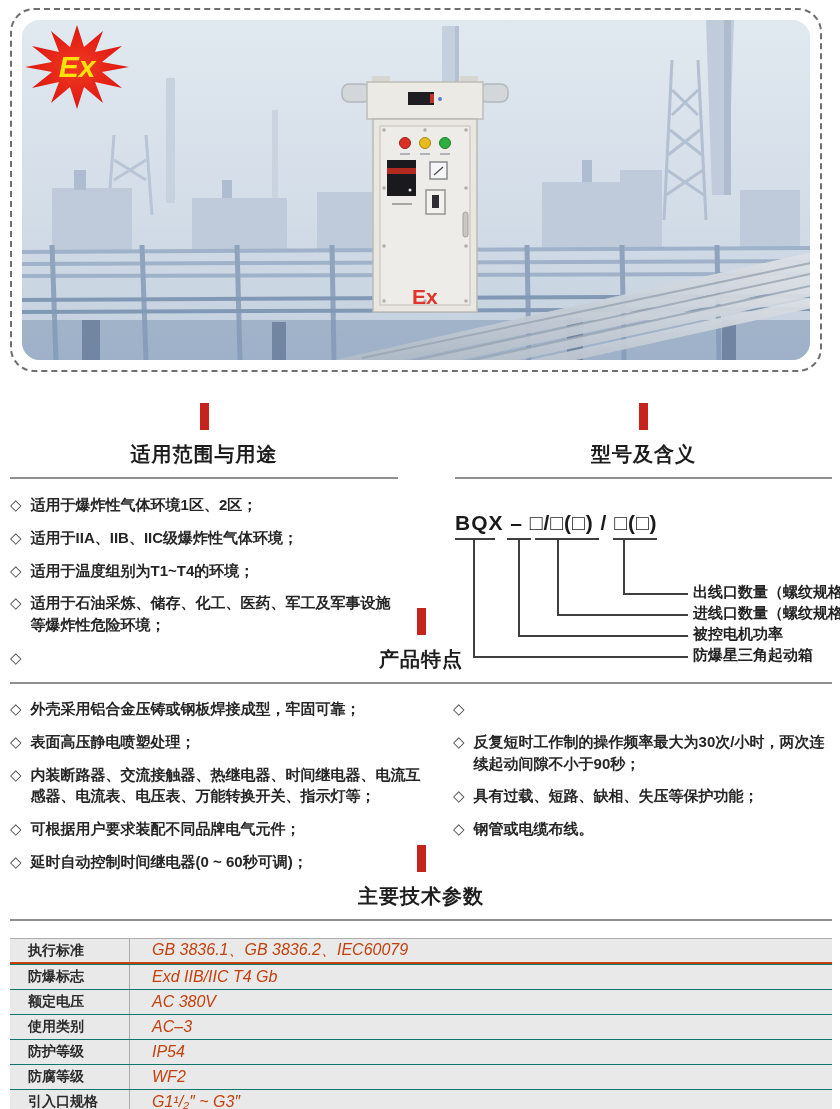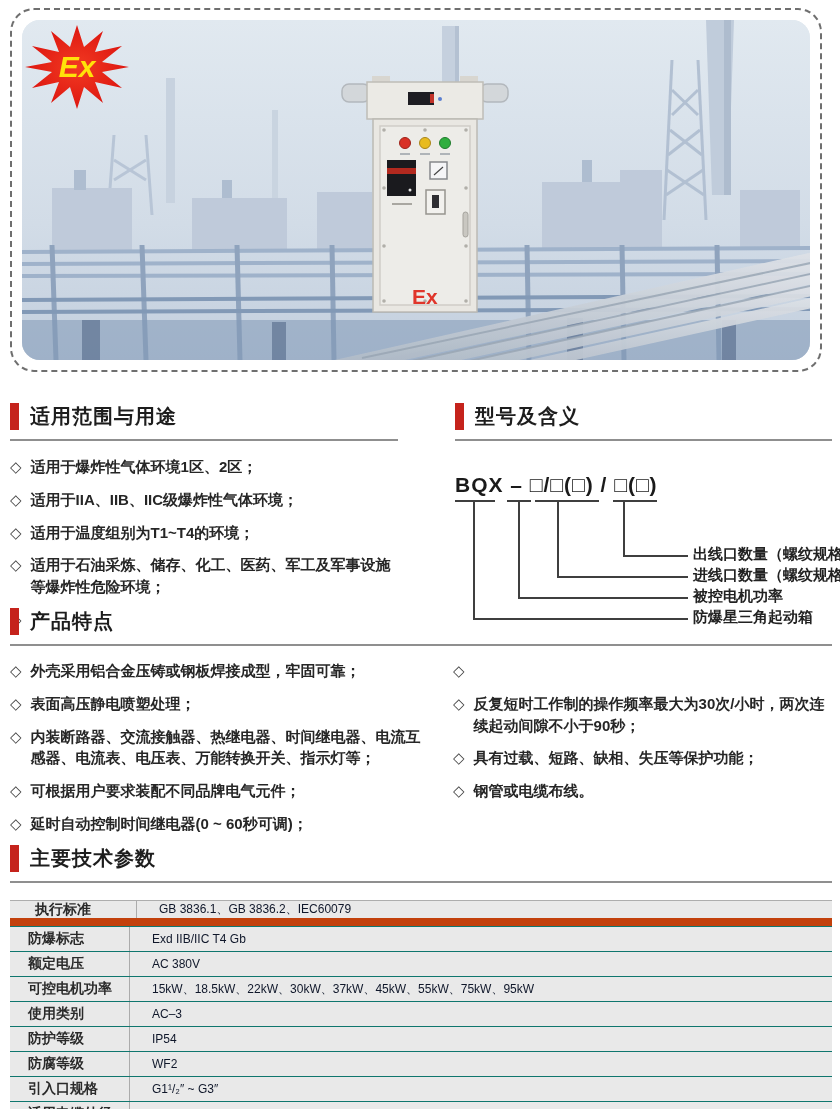--- a/index.html
+++ b/index.html
@@ -19,42 +19,42 @@
     border-radius:18px; overflow:hidden;
     background:linear-gradient(#e0e8ef 0%, #d3dde8 55%, #c6d2e0 100%);
   }
   .photo svg{ position:absolute; left:0; top:0; }
   .ex-badge{ position:absolute; top:14px; right:12px; width:110px; height:94px; }
   .ex-badge text{ font-family:"Liberation Sans","DejaVu Sans",sans-serif; font-weight:bold; font-style:italic; }
   
   .sec{ position:absolute; }
   .sec-head{
     display:flex; align-items:center; gap:11px;
-    border-bottom:2px solid #8f8f8f; padding-bottom:9px;
+    border-bottom:2px solid #8f8f8f; padding-bottom:9px;flex-direction:column;
   }
   .redbar{ width:9px; height:27px; background:#c5231c; flex:0 0 auto; }
   .sec-title{ font-size:20px; font-weight:bold; color:#1d1d1d; letter-spacing:1px; }
   
   .blist{ margin-top:15px; }
   .bitem{ display:flex; gap:9px; margin-bottom:11px; font-size:15px; font-weight:bold; color:#262626; line-height:1.45; }
   .bmark{ flex:0 0 auto; color:#444; font-weight:normal; }
   
   .formula{ margin-top:32px; font-size:21px; font-weight:bold; color:#1a1a1a; letter-spacing:1px; }
   .mdiag{ position:relative; margin-top:3px; height:128px; }
   .hl{ position:absolute; border-top:2px solid #3f3f3f; height:0; }
   .vl{ position:absolute; border-left:2px solid #3f3f3f; width:0; }
   .mlabel{ position:absolute; left:238px; font-size:15px; font-weight:bold; color:#222; white-space:nowrap; }
   
   .spec-table{ margin-top:17px; background:#e9e9e9; border-top:1px solid #adadad; border-bottom:1px solid #c2c2c2; }
   .spec-row{ display:flex; align-items:center; height:25px; border-top:1px solid #0f766e; }
   .spec-row:first-child{ border-top:none; }
-  .spec-row.red-under{ border-bottom:8px solid #c2410c;padding-left:7px; }
+  .spec-row.red-under{ border-bottom:2px solid #c2410c; }
   .spec-label{ flex:0 0 120px; padding-left:18px; font-size:14px; font-weight:bold; color:#2a2a2a;
                border-right:1px solid #ababab; height:100%; display:flex; align-items:center; }
-  .spec-value{ flex:1; padding-left:22px; font-size:12px; color:#0f172a; }
+  .spec-value{ flex:1; padding-left:22px; font-size:16px; color:#c2410c;font-style:italic; }
   
   .col-left{ position:absolute; left:10px; top:403px; width:388px; }
   .col-right{ position:absolute; left:455px; top:403px; width:377px; }
   .features{ position:absolute; left:10px; top:608px; width:822px; }
   .feat-cols{ position:relative; margin-top:14px; }
   .feat-left{ position:absolute; left:0; top:0; width:420px; }
   .feat-right{ position:absolute; left:443px; top:0; width:379px; }
   .specs{ position:absolute; left:10px; top:845px; width:822px; }
 </style>
 </head>
@@ -340,24 +340,20 @@
     </div>
     <div class="spec-row">
       <div class="spec-label">防爆标志</div>
       <div class="spec-value">Exd IIB/IIC T4 Gb</div>
     </div>
     <div class="spec-row">
       <div class="spec-label">额定电压</div>
       <div class="spec-value">AC 380V</div>
     </div>
     <div class="spec-row">
-      <div class="spec-label">可控电机功率</div>
-      <div class="spec-value">15kW、18.5kW、22kW、30kW、37kW、45kW、55kW、75kW、95kW</div>
-    </div>
-    <div class="spec-row">
       <div class="spec-label">使用类别</div>
       <div class="spec-value">AC–3</div>
     </div>
     <div class="spec-row">
       <div class="spec-label">防护等级</div>
       <div class="spec-value">IP54</div>
     </div>
     <div class="spec-row">
       <div class="spec-label">防腐等级</div>
       <div class="spec-value">WF2</div>

